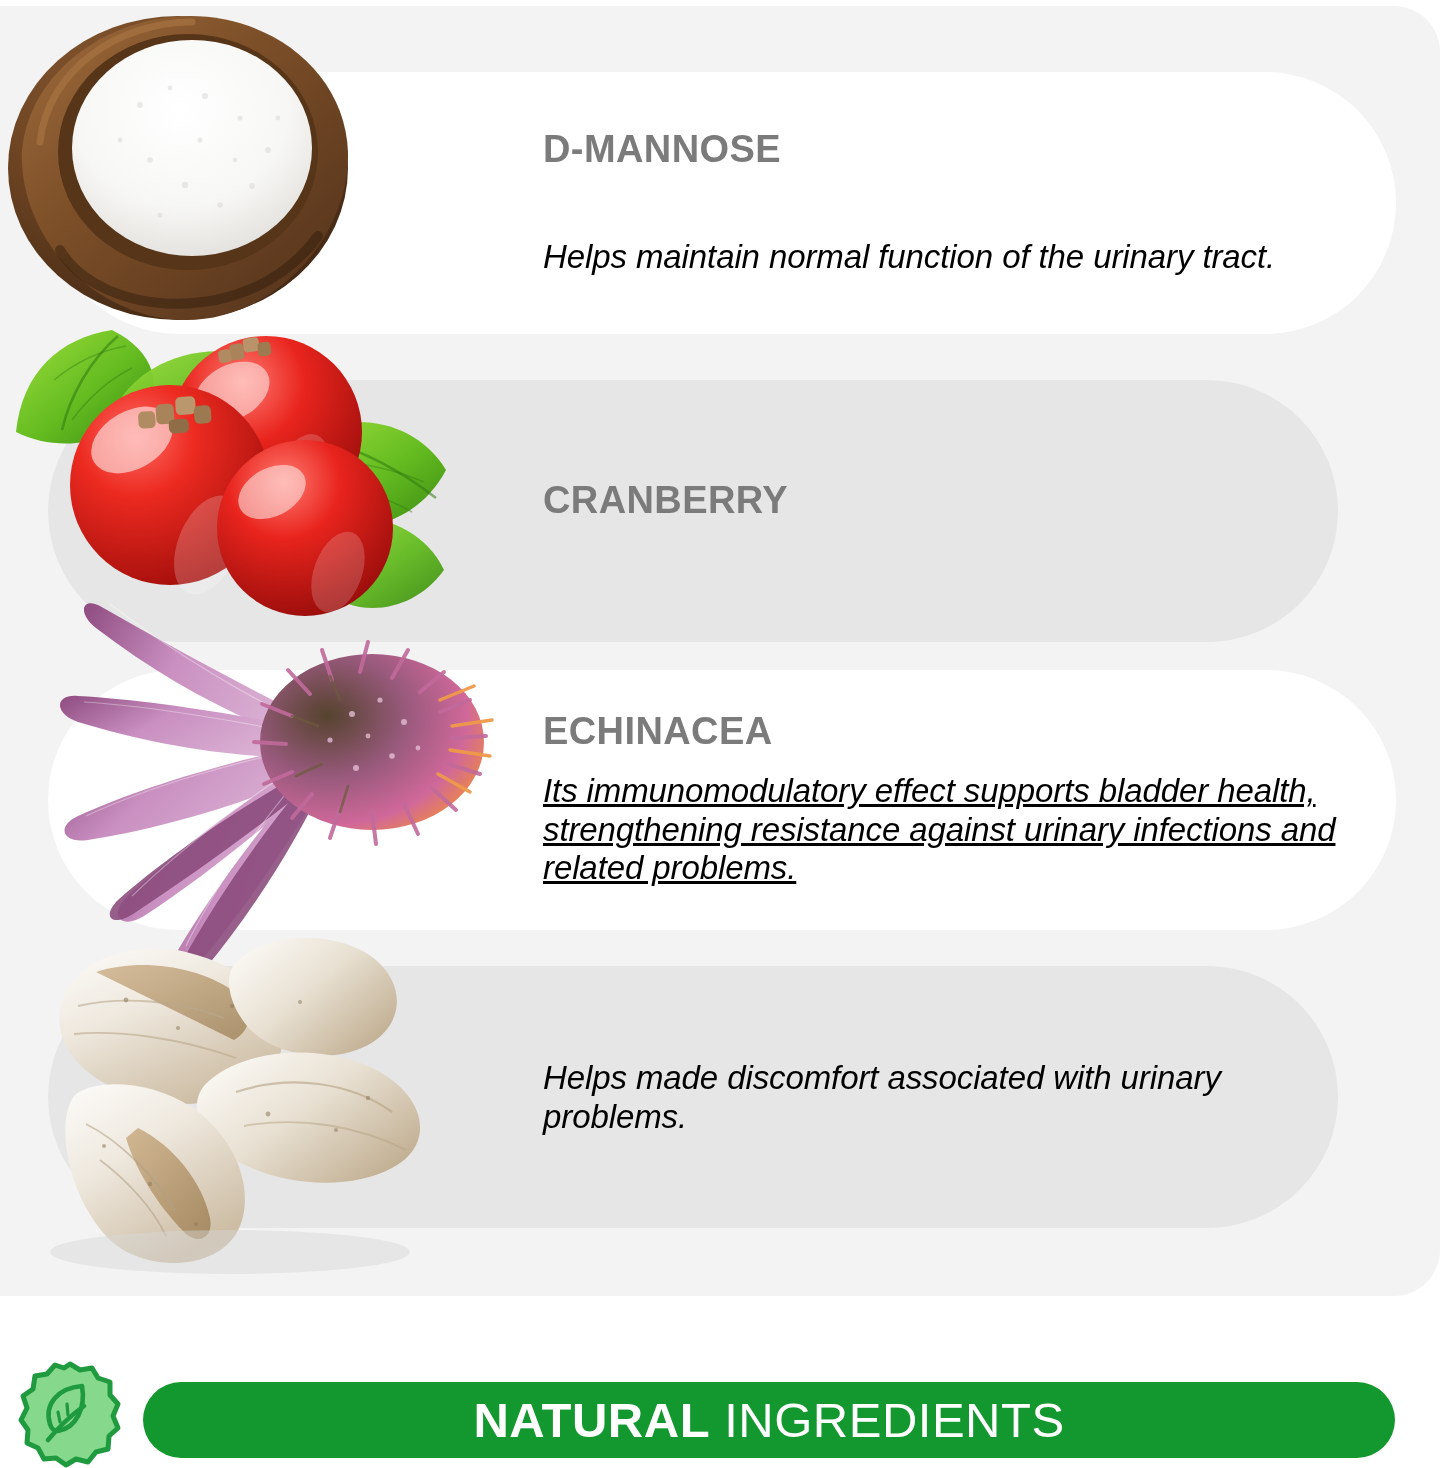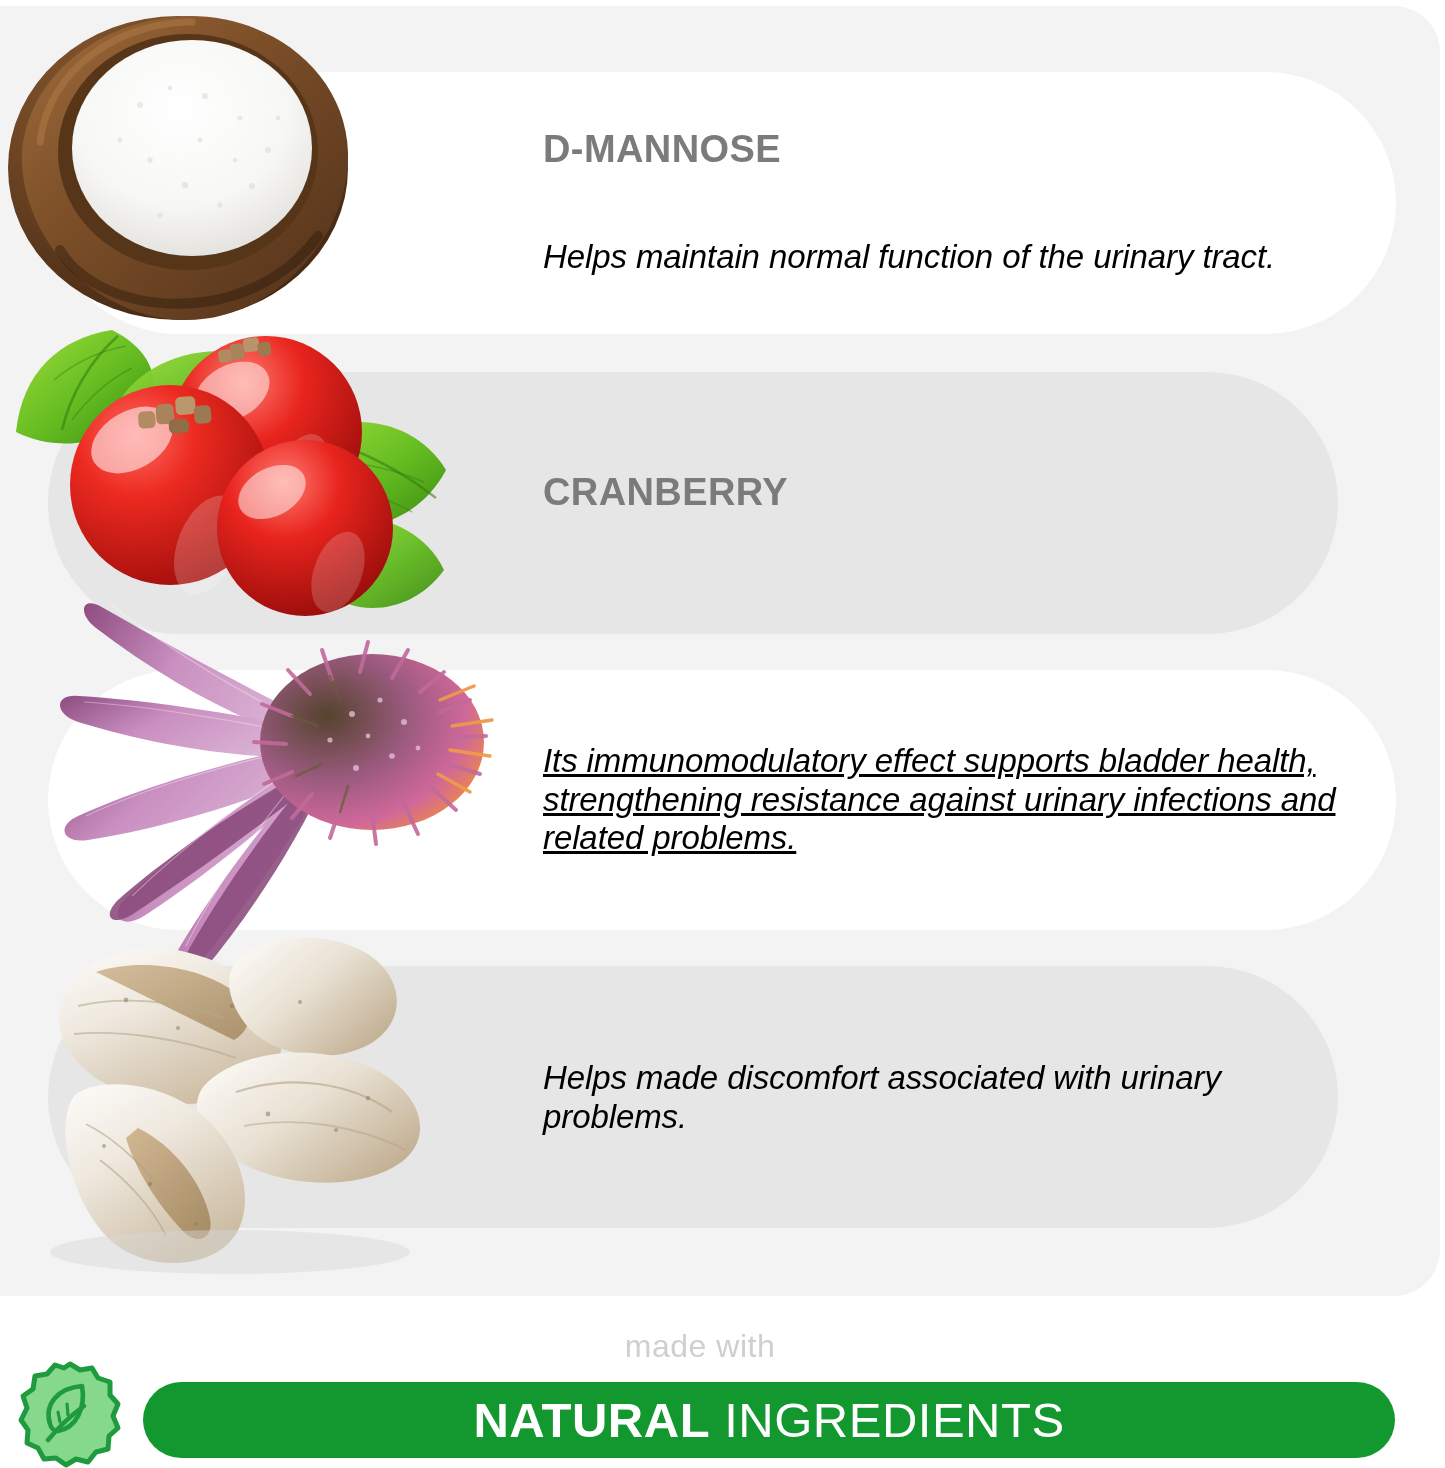--- a/index.html
+++ b/index.html
@@ -36,21 +36,21 @@
     padding-left: 495px;
     padding-right: 40px;
     display: flex;
     flex-direction: column;
     justify-content: center;
   }
   .card.white { background: #ffffff; }
   .card.gray  { background: #e6e6e6; }
 
   #card-1 { top: 66px;   width: 1348px; height: 262px; gap: 47px; }
-  #card-2 { top: 366px;  width: 1290px; height: 262px; gap: 33px; }
+  #card-2 { top: 374px;  width: 1290px; height: 262px; gap: 33px; }
   #card-3 { top: 664px;  width: 1348px; height: 260px; }
   #card-4 { top: 960px;  width: 1290px; height: 262px; }
 
   .card-title {
     font-size: 38px;
     font-weight: bold;
     color: #7b7b7b;
     letter-spacing: 0.4px;
     margin: 0 0 22px 0;
     line-height: 1;
@@ -134,20 +134,21 @@
   <div class="card white" id="card-1">
     <div class="card-title">D-MANNOSE</div>
     <div class="card-desc">Helps maintain normal function of the urinary tract.</div>
   </div>
 
   <div class="card gray" id="card-2">
     <div class="card-title">CRANBERRY</div>
   </div>
 
   <div class="card white" id="card-3">
+    <div class="card-title">ECHINACEA</div>
     <div class="card-desc">Its immunomodulatory effect supports bladder health, strengthening resistance against urinary infections and related problems.</div>
   </div>
 
   <div class="card gray" id="card-4">
     <div class="card-desc">Helps made discomfort associated with urinary problems.</div>
   </div>
 </div>
 
 <div id="art">
 <svg width="500" height="1300" viewBox="0 0 500 1300" xmlns="http://www.w3.org/2000/svg">
@@ -390,21 +391,20 @@
           <circle cx="368" cy="1098" r="2.2"></circle>
     </g>
 
     <ellipse cx="230" cy="1252" rx="180" ry="22" fill="#d6d6d6" opacity="0.45"></ellipse>
   </g>
 </svg>
 </div>
 
 <div id="banner">
 
-  <div id="made-with">made with</div>
 
   <div id="leaf-badge">
     <svg width="112" height="112" viewBox="0 0 112 112" xmlns="http://www.w3.org/2000/svg">
 
       <path d="M56 6
                L66 12 L78 10 L84 20 L96 24 L96 37 L104 46 L99 58 L104 70 L95 78 L94 91 L82 94 L74 104
                L62 101 L52 107 L42 100 L30 101 L24 90 L13 85 L14 72 L7 62 L13 50 L9 38 L19 31 L21 18
                L33 16 L41 7 L50 10 Z" fill="#86d98c" stroke="#1f9a3f" stroke-width="5" stroke-linejoin="round"></path>
 
       <path d="M36 66 C30 46 44 30 68 28 C72 50 62 70 44 73 C40 73 37 70 36 66 Z" fill="none" stroke="#1f9a3f" stroke-width="4.6" stroke-linejoin="round"></path>

